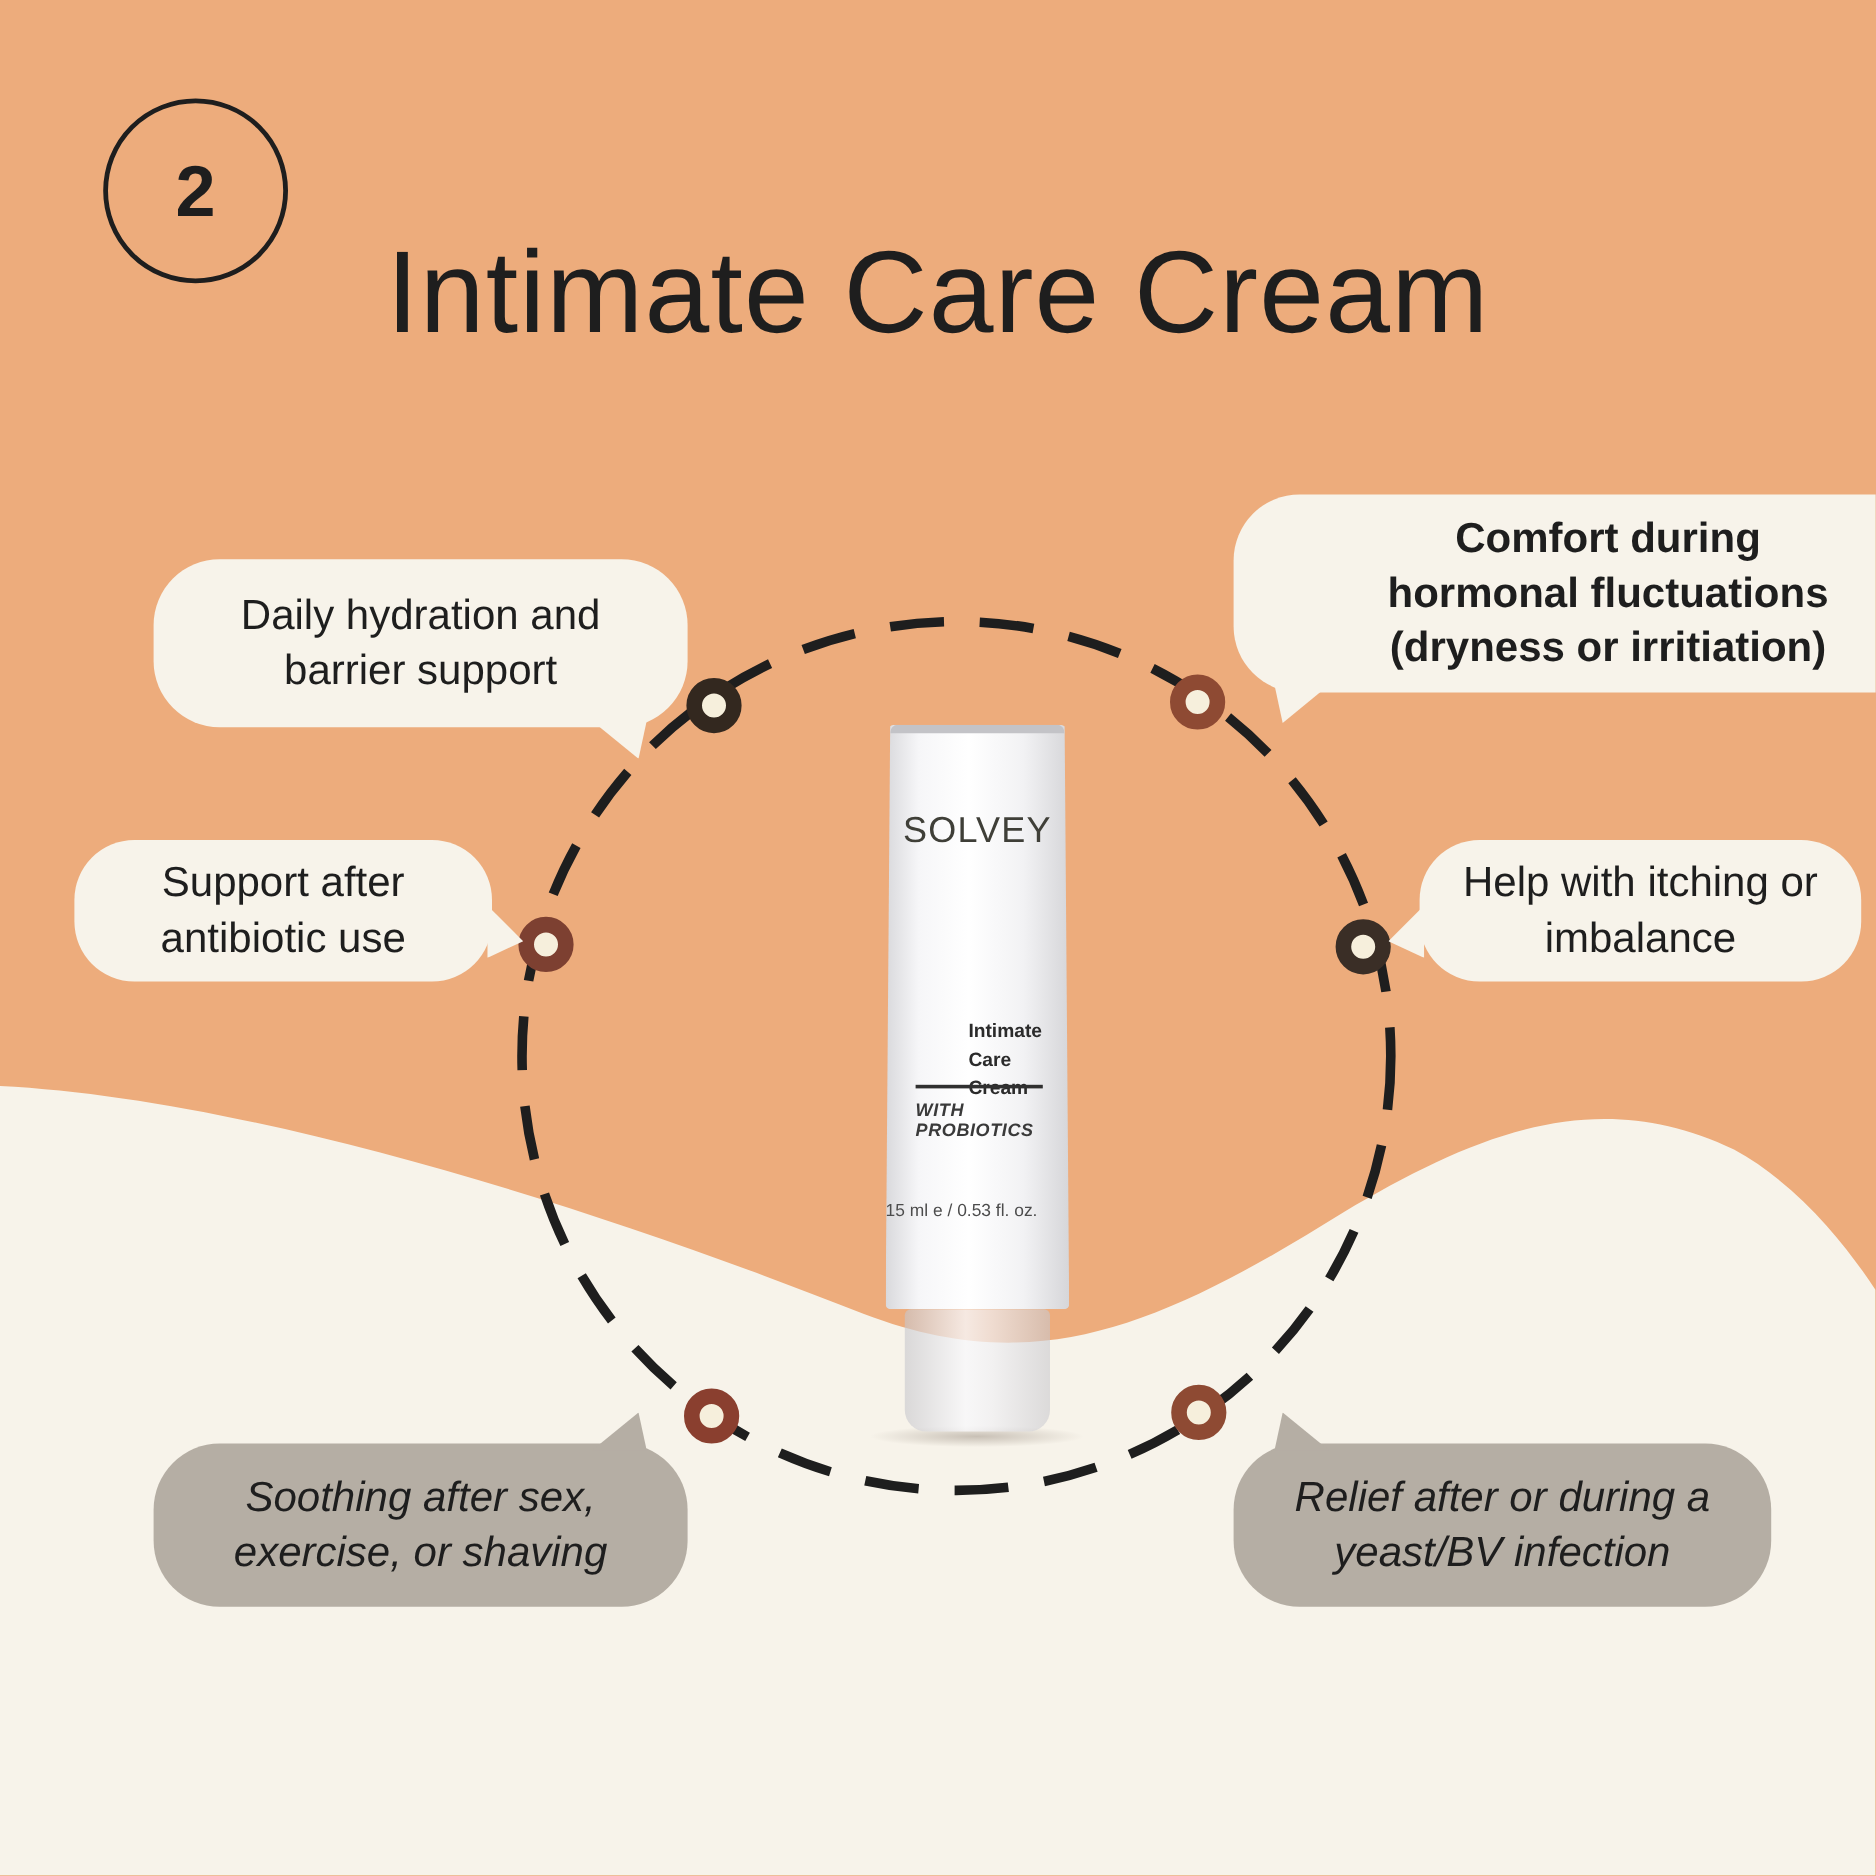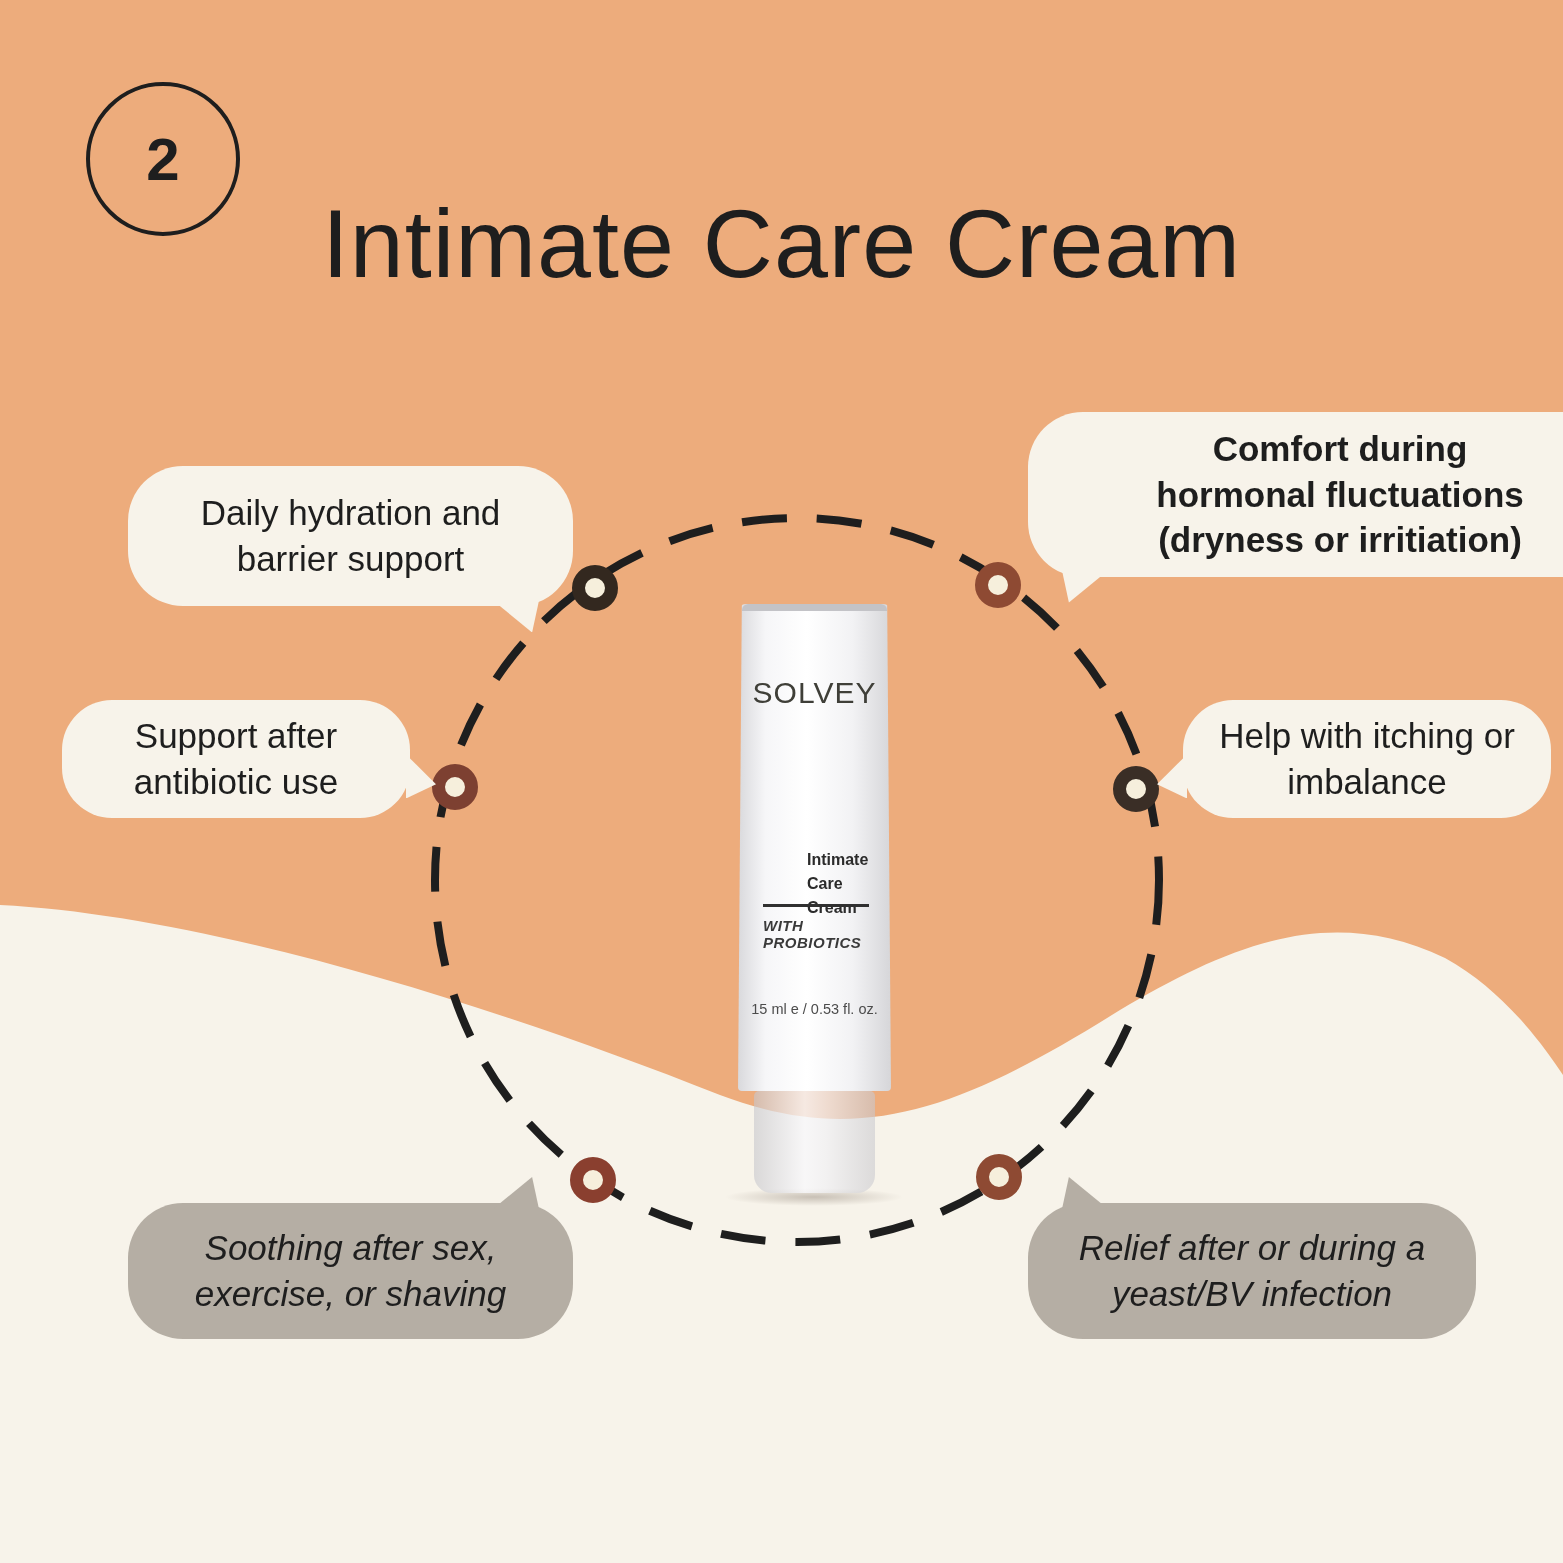--- a/index.html
+++ b/index.html
@@ -124,21 +124,21 @@
     position: absolute; left: 25px; right: 22px; top: 300px;
     height: 2.5px; background: #303030;
   }
   .tube-tagline {
     position: absolute; left: 25px; top: 313px;
     font-size: 15px; font-weight: bold; font-style: italic;
     letter-spacing: 0.5px; color: #3a3a3a;
   }
   .tube-volume {
     position: absolute; left: 0; right: 0; top: 397px;
-    text-align: center; font-size: 14.5px; color: #4c4c4c;
+    font-size: 14.5px; color: #4c4c4c;
   }
   .tube-cap {
     position: absolute; left: 16px; top: 487px; width: 121px; height: 102px;
     background: linear-gradient(to right, rgba(198,198,204,0.60), rgba(248,248,251,0.80) 42%, rgba(240,240,244,0.70) 60%, rgba(200,200,206,0.58));
     border-radius: 5px 5px 18px 18px;
   }
   .tube-shadow {
     position: absolute; left: -14px; top: 584px; width: 180px; height: 18px;
     background: radial-gradient(ellipse at center, rgba(60,40,25,0.25) 0%, rgba(60,40,25,0) 70%);
   }

